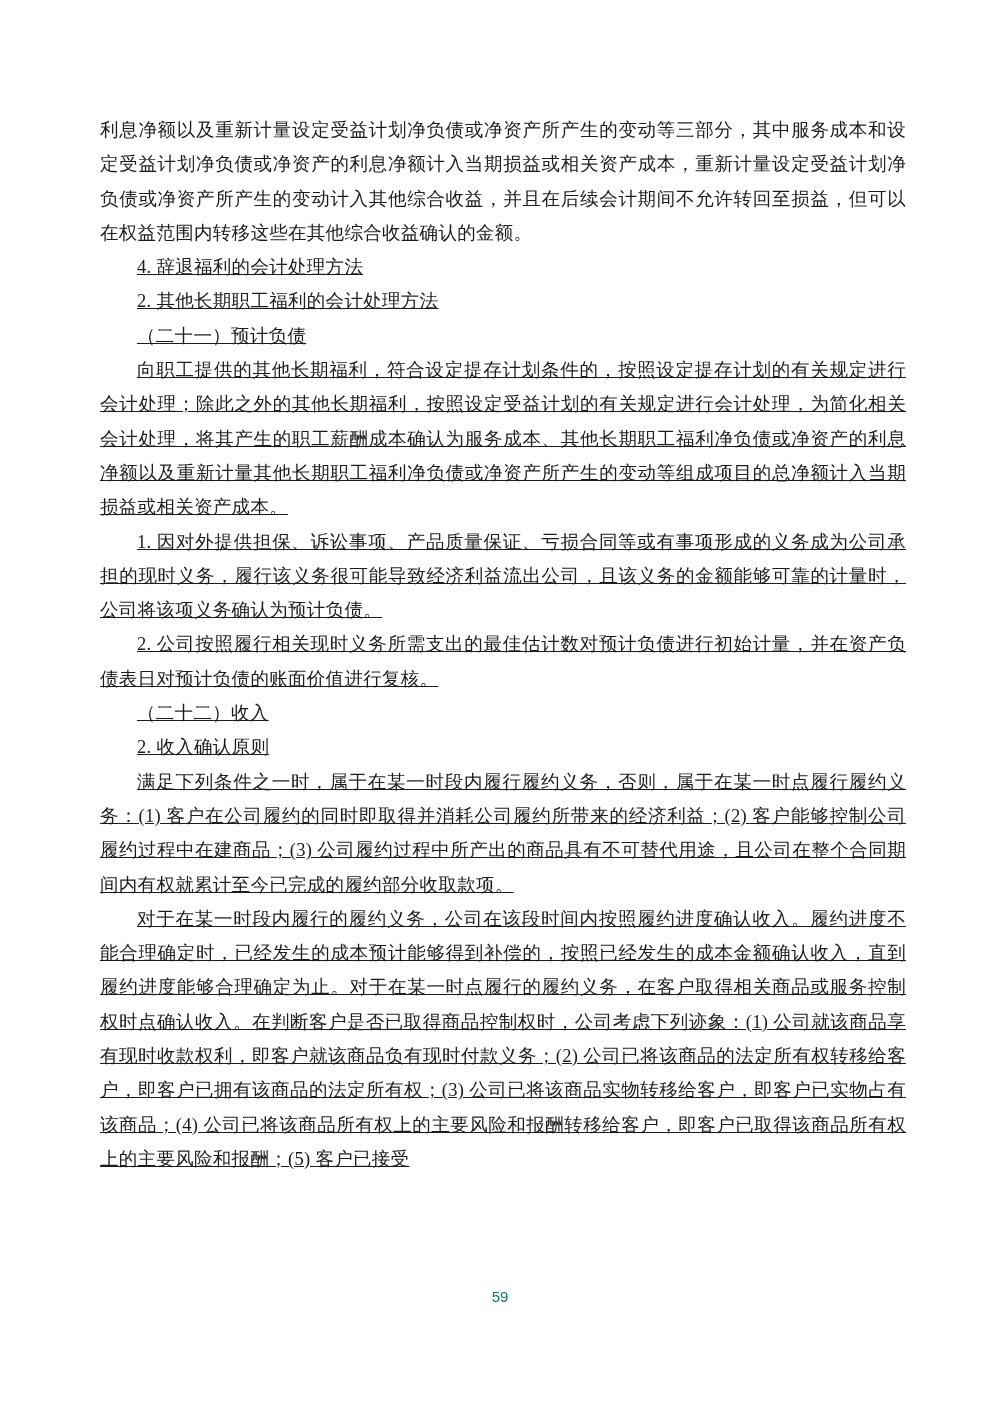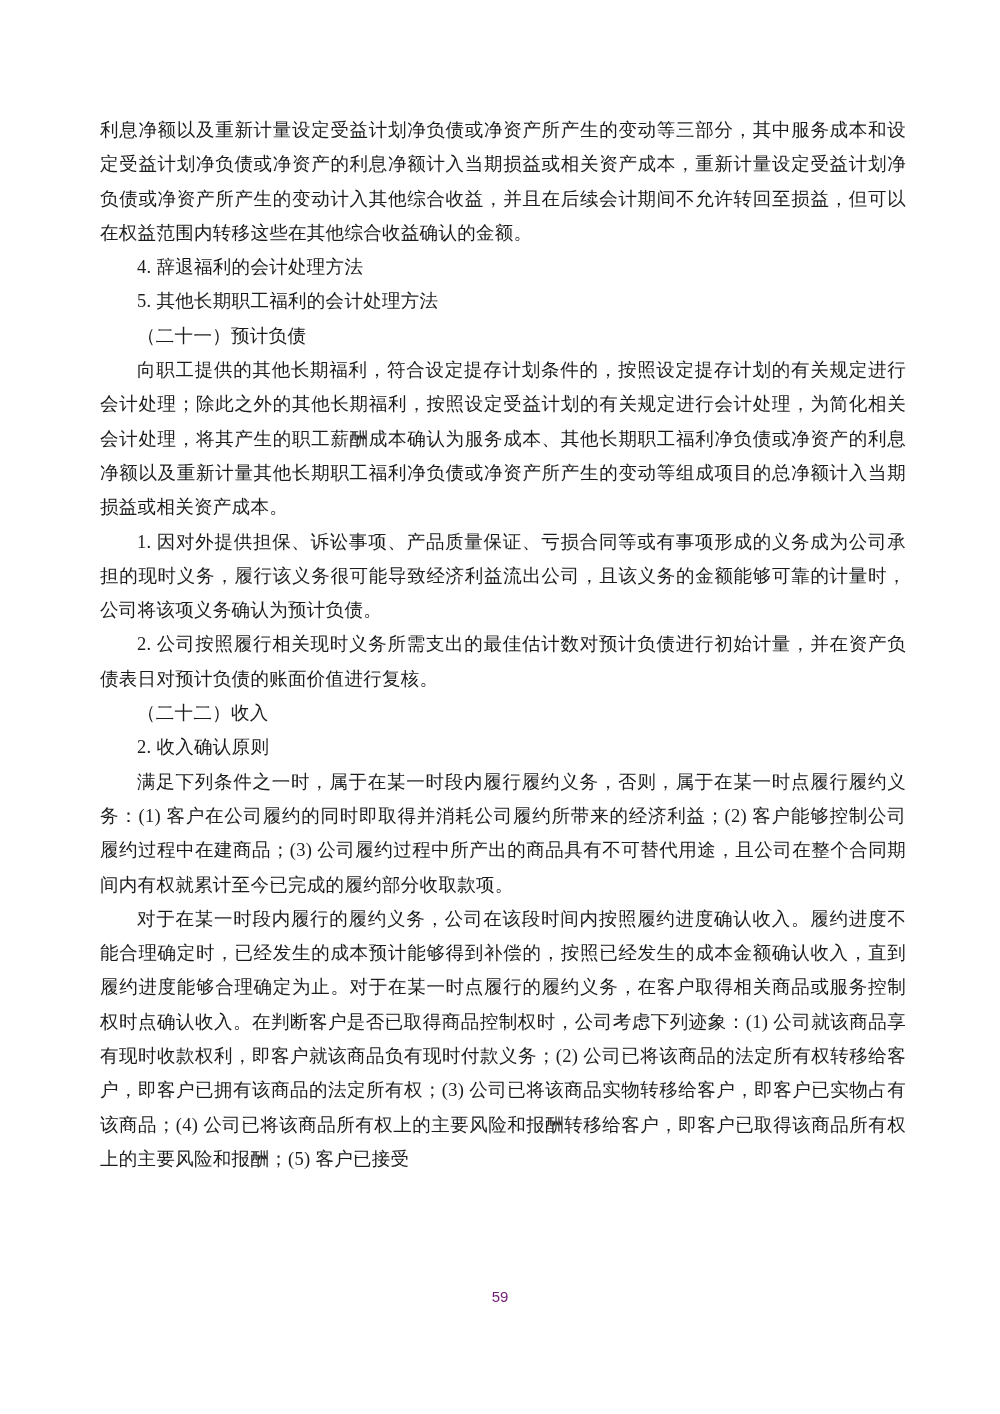--- a/index.html
+++ b/index.html
@@ -25,42 +25,43 @@
   .content p {
     font-size: 18.5px;
     line-height: 34.3px;
     text-align: justify;
     text-justify: inter-ideograph;
     letter-spacing: 0.3px;
     word-break: break-all;
   }
   .content p.indent {
     text-indent: 2em;
+    text-decoration: underline;
   }
   .page-footer {
     position: absolute;
     left: 0;
     right: 0;
     top: 1288px;
     text-align: center;
   }
   .page-number {
     font-family: "Liberation Sans", "DejaVu Sans", sans-serif;
     font-size: 15px;
-    color: #701a75;
+    color: #0f766e;
   }
 </style>
 </head>
 <body>
 
 <div class="page">
   <div class="content">
     <p>利息净额以及重新计量设定受益计划净负债或净资产所产生的变动等三部分，其中服务成本和设定受益计划净负债或净资产的利息净额计入当期损益或相关资产成本，重新计量设定受益计划净负债或净资产所产生的变动计入其他综合收益，并且在后续会计期间不允许转回至损益，但可以在权益范围内转移这些在其他综合收益确认的金额。</p>
     <p class="indent">4. 辞退福利的会计处理方法</p>
-    <p class="indent">5. 其他长期职工福利的会计处理方法</p>
+    <p class="indent">2. 其他长期职工福利的会计处理方法</p>
     <p class="indent">（二十一）预计负债</p>
     <p class="indent">向职工提供的其他长期福利，符合设定提存计划条件的，按照设定提存计划的有关规定进行会计处理；除此之外的其他长期福利，按照设定受益计划的有关规定进行会计处理，为简化相关会计处理，将其产生的职工薪酬成本确认为服务成本、其他长期职工福利净负债或净资产的利息净额以及重新计量其他长期职工福利净负债或净资产所产生的变动等组成项目的总净额计入当期损益或相关资产成本。</p>
     <p class="indent">1. 因对外提供担保、诉讼事项、产品质量保证、亏损合同等或有事项形成的义务成为公司承担的现时义务，履行该义务很可能导致经济利益流出公司，且该义务的金额能够可靠的计量时，公司将该项义务确认为预计负债。</p>
     <p class="indent">2. 公司按照履行相关现时义务所需支出的最佳估计数对预计负债进行初始计量，并在资产负债表日对预计负债的账面价值进行复核。</p>
     <p class="indent">（二十二）收入</p>
     <p class="indent">2. 收入确认原则</p>
     <p class="indent">满足下列条件之一时，属于在某一时段内履行履约义务，否则，属于在某一时点履行履约义务：(1) 客户在公司履约的同时即取得并消耗公司履约所带来的经济利益；(2) 客户能够控制公司履约过程中在建商品；(3) 公司履约过程中所产出的商品具有不可替代用途，且公司在整个合同期间内有权就累计至今已完成的履约部分收取款项。</p>
     <p class="indent">对于在某一时段内履行的履约义务，公司在该段时间内按照履约进度确认收入。履约进度不能合理确定时，已经发生的成本预计能够得到补偿的，按照已经发生的成本金额确认收入，直到履约进度能够合理确定为止。对于在某一时点履行的履约义务，在客户取得相关商品或服务控制权时点确认收入。在判断客户是否已取得商品控制权时，公司考虑下列迹象：(1) 公司就该商品享有现时收款权利，即客户就该商品负有现时付款义务；(2) 公司已将该商品的法定所有权转移给客户，即客户已拥有该商品的法定所有权；(3) 公司已将该商品实物转移给客户，即客户已实物占有该商品；(4) 公司已将该商品所有权上的主要风险和报酬转移给客户，即客户已取得该商品所有权上的主要风险和报酬；(5) 客户已接受</p>
   </div>
   <div class="page-footer">

